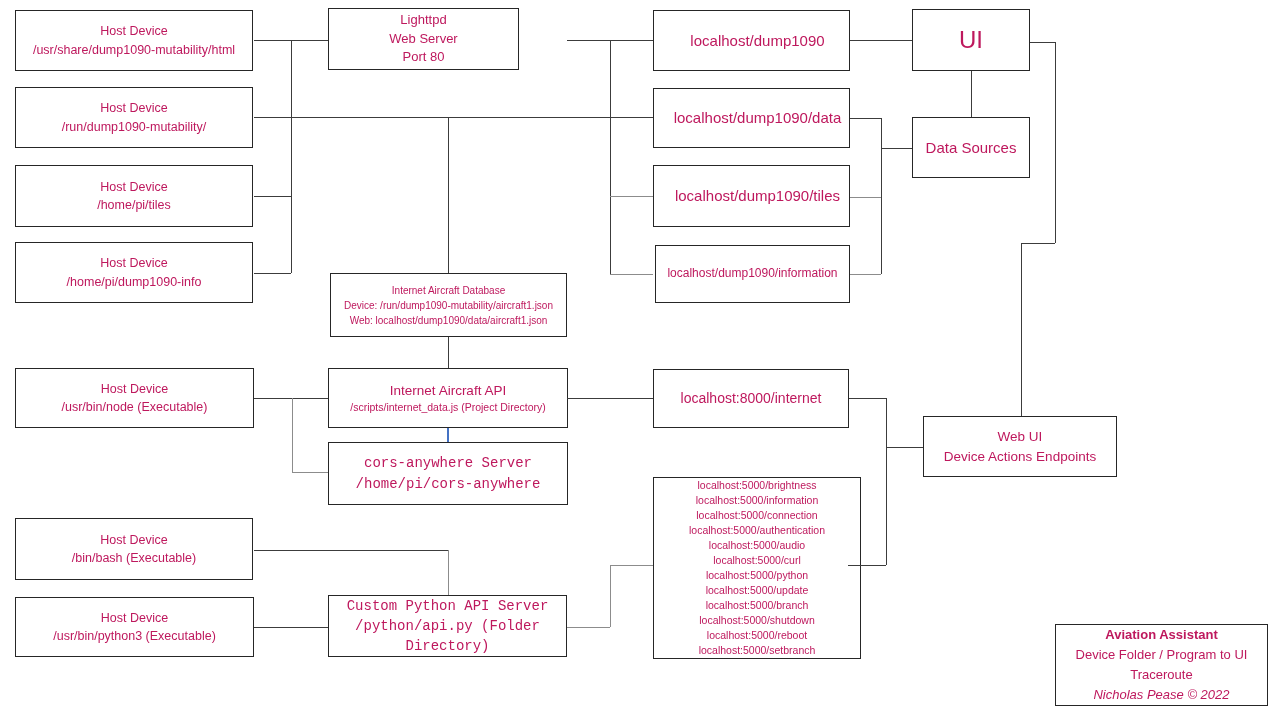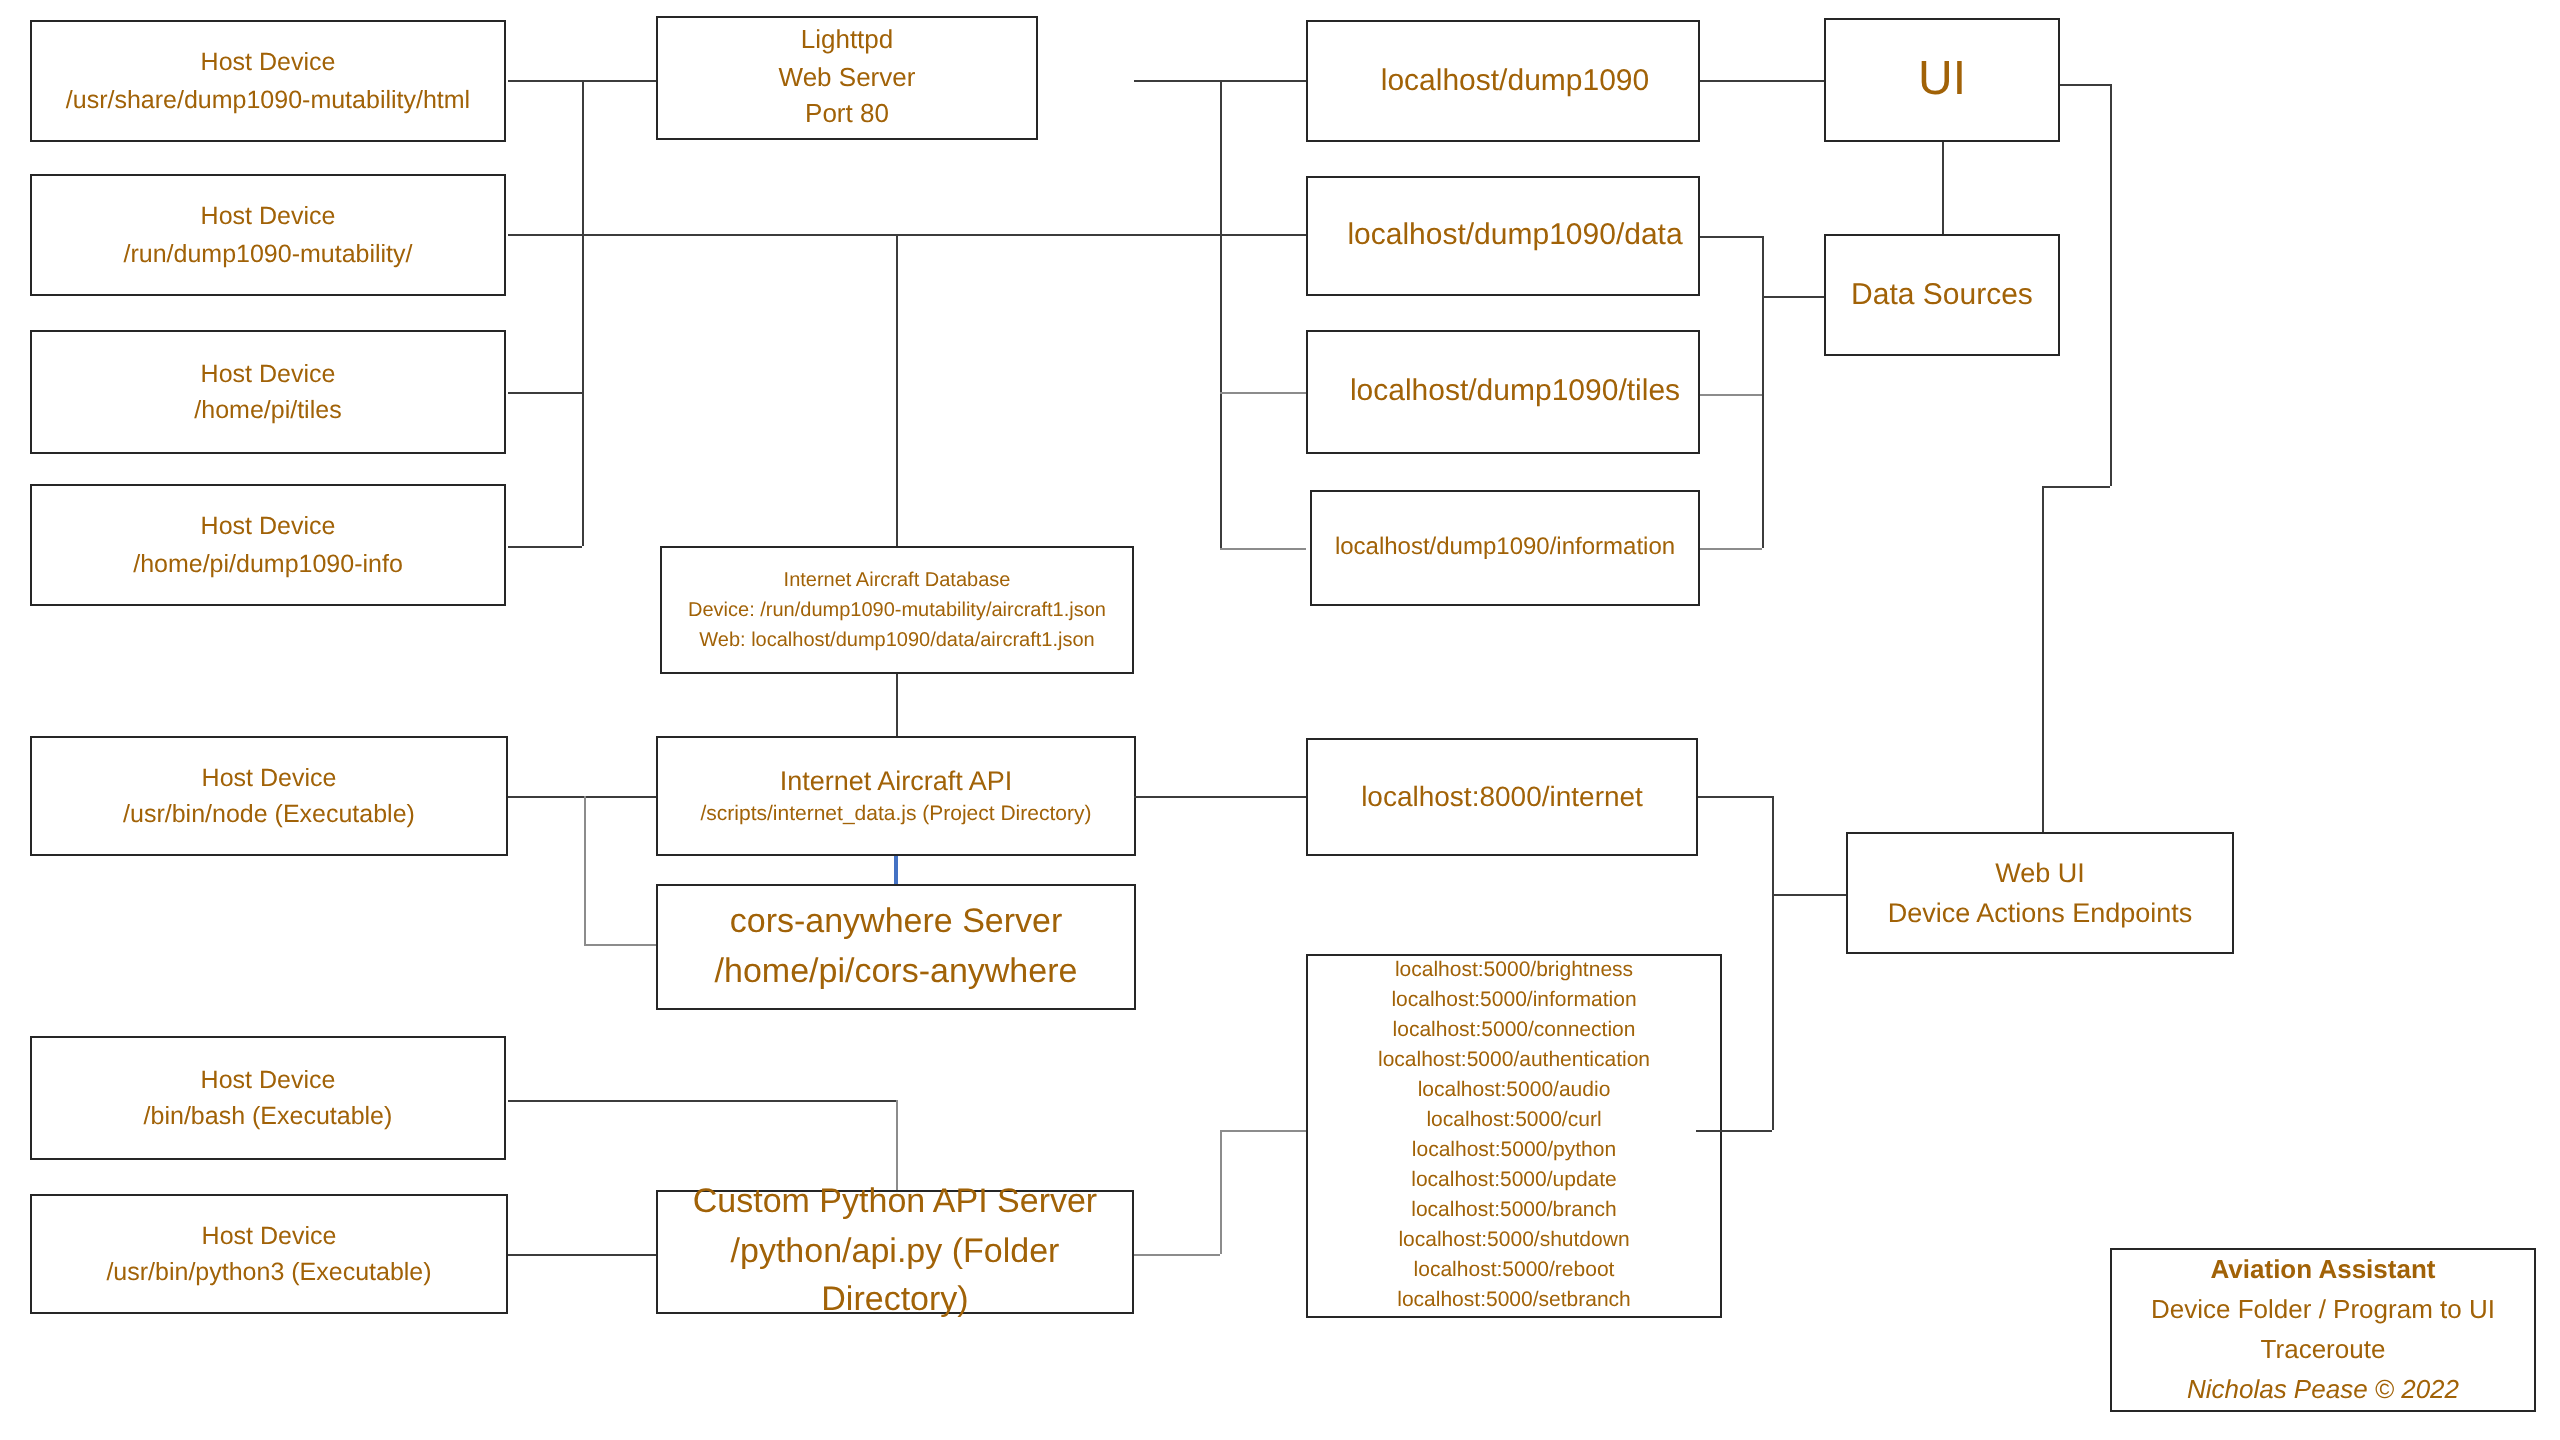--- a/index.html
+++ b/index.html
@@ -1,27 +1,27 @@
 <!DOCTYPE html>
 <html><head>
 <meta charset="utf-8">
 <style>
   html,body{margin:0;padding:0;background:#fff;}
   #canvas{position:relative;width:1280px;height:720px;background:#fff;overflow:hidden;
-          font-family:"Liberation Sans",sans-serif;color:#a16207;}
+          font-family:"Liberation Sans",sans-serif;color:#be185d;}
   .node{position:absolute;box-sizing:border-box;border:1px solid #262626;background:#fff;
         display:flex;flex-direction:column;align-items:center;justify-content:center;
         text-align:center;line-height:1.45;}
   .t1{font-size:12.5px;}
   .t2{font-size:12.5px;}
   .lighttpd div{font-size:13px;}
   .db div{font-size:10px;line-height:1.5;}
   .api .t1{font-size:13.5px;}
   .api .t2{font-size:10.5px;text-align:right;}
-  .cors div,.pyapi div{font-size:17px;}
+  .cors div,.pyapi div{font-size:14px;font-family:Liberation Mono, monospace;}
   .url{font-size:15px;padding-left:12px;}
   .url-sm{font-size:12px;}
   .url-md{font-size:14px;}
   .endpoints div{font-size:10.5px;line-height:15px;}
   .ui-label{font-size:24px;}
   .ds-label{font-size:15px;}
   .webui div{font-size:13.5px;}
   .credit div{font-size:13px;line-height:1.55;}
   .credit .b{font-weight:bold;}
   .credit .i{font-style:italic;}

